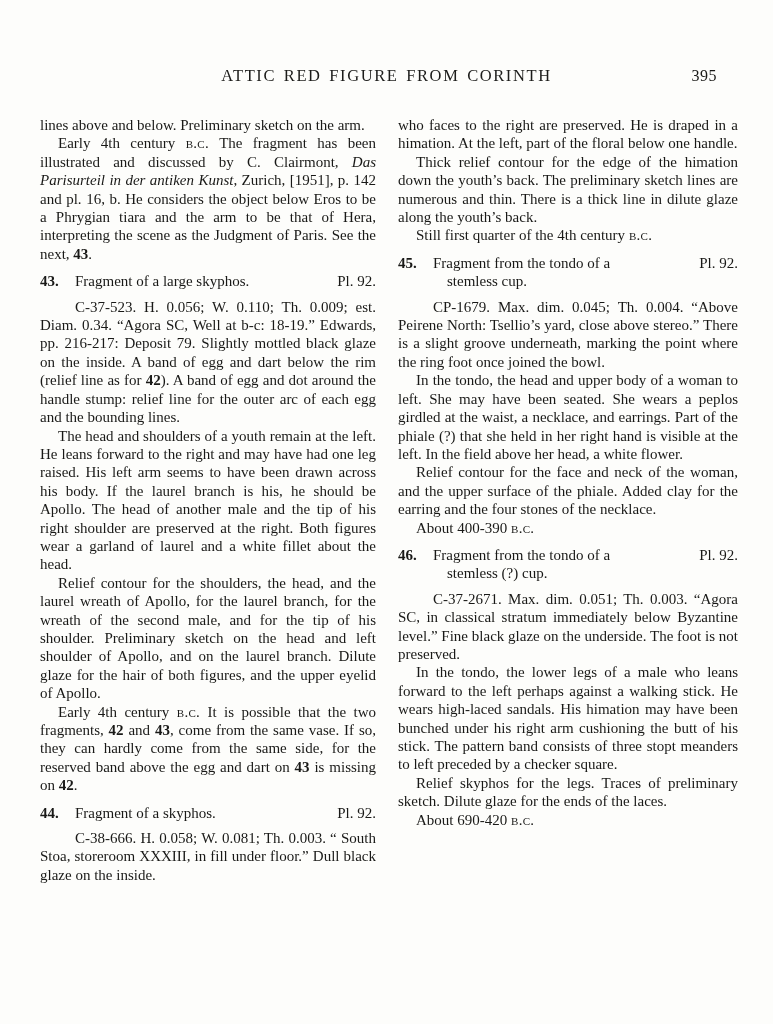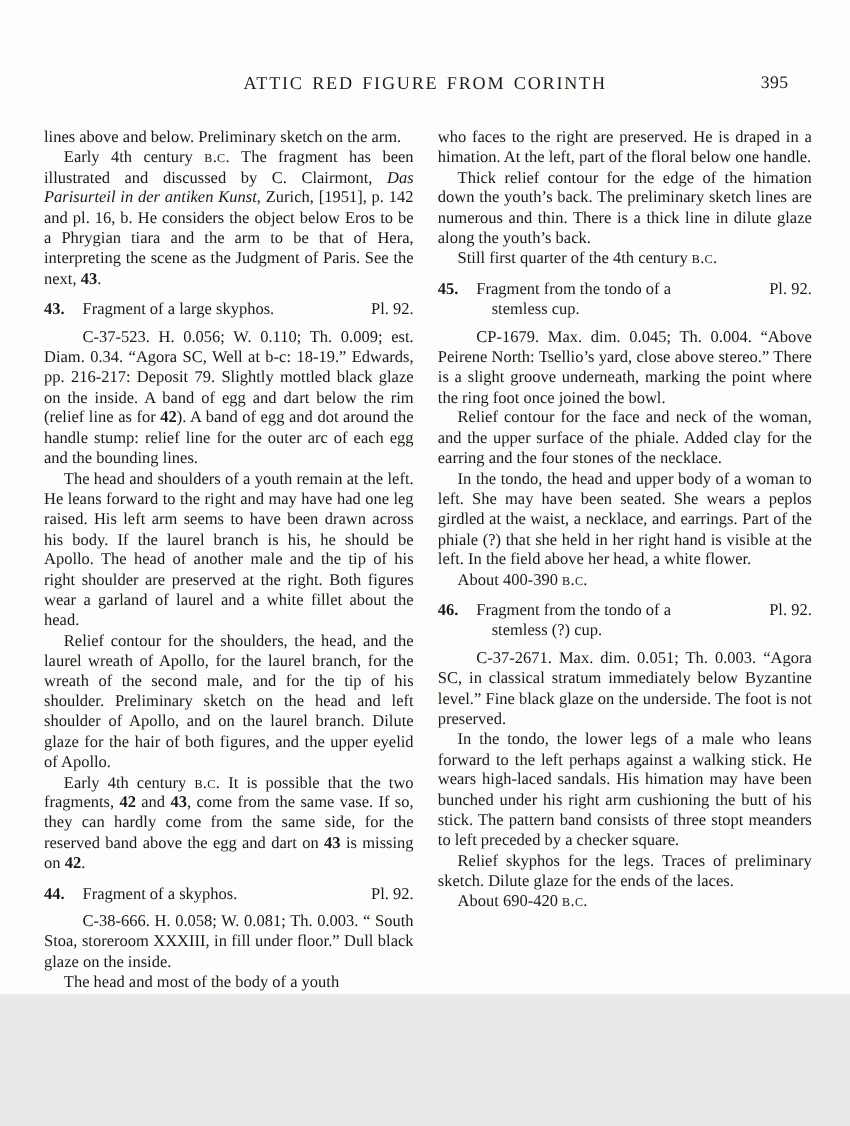--- a/index.html
+++ b/index.html
@@ -1,18 +1,18 @@
 <!DOCTYPE html>
 <html lang="en"><head>
 <meta charset="utf-8">
 <style>
   html,body{margin:0;padding:0;background:#e8e8e8;}
   .page{
     position:relative;
-    width:773px;height:904px;
+    width:773px;height:1024px;
     margin:0 auto;
     background:#fdfdfb;
     color:#191917;
     font-family:"Liberation Serif","DejaVu Serif",serif;
     overflow:hidden;
   }
   .header{position:absolute;top:66px;left:0;width:773px;height:24px;}
   .title{
     position:absolute;left:0;right:0;
     text-align:center;
@@ -79,37 +79,36 @@
       <p class="ind-normal"><span class="">Relief contour for the shoulders, the head, and the laurel wreath of Apollo, for the laurel branch, for the wreath of the second male, and for the tip of his shoulder.  Preliminary sketch on the head and left shoulder of Apollo, and on the laurel branch.  Dilute glaze for the hair of both figures, and the upper eyelid of Apollo.</span></p>
       <p class="ind-normal"><span class="">Early 4th century </span><span class="sc">B.C.</span><span class="">  It is possible that the two fragments, </span><span class="b">42</span><span class=""> and </span><span class="b">43</span><span class="">, come from the same vase.  If so, they can hardly come from the same side, for the reserved band above the egg and dart on </span><span class="b">43</span><span class=""> is missing on </span><span class="b">42</span><span class="">.</span></p>
       <div class="entry-heading">
         <span class="entry-num">44.</span>
         <div class="entry-title">
           <div>Fragment of a skyphos.</div>
         </div>
         <span class="plate">Pl. 92.</span>
       </div>
       <p class="ind-deep"><span class="">C-38-666.  H. 0.058; W. 0.081; Th. 0.003. “ South Stoa, storeroom XXXIII, in fill under floor.”  Dull black glaze on the inside.</span></p>
-      <p class="ind-normal"><span class="">The head and most of the body of a youth</span></p>
     </div>
   <div class="col col-right" id="col-right">
       <p class="ind-none"><span class="">who faces to the right are preserved.  He is draped in a himation.  At the left, part of the floral below one handle.</span></p>
       <p class="ind-normal"><span class="">Thick relief contour for the edge of the himation down the youth’s back.  The preliminary sketch lines are numerous and thin.  There is a thick line in dilute glaze along the youth’s back.</span></p>
       <p class="ind-normal"><span class="">Still first quarter of the 4th century </span><span class="sc">B.C.</span></p>
       <div class="entry-heading">
         <span class="entry-num">45.</span>
         <div class="entry-title">
           <div>Fragment from the tondo of a</div>
           <div class="tl2">stemless cup.</div>
         </div>
         <span class="plate">Pl. 92.</span>
       </div>
       <p class="ind-deep"><span class="">CP-1679.  Max. dim. 0.045; Th. 0.004. “Above Peirene North: Tsellio’s yard, close above stereo.”  There is a slight groove underneath, marking the point where the ring foot once joined the bowl.</span></p>
+      <p class="ind-normal"><span class="">In the tondo, the head and upper body of a woman to left.  She may have been seated. She wears a peplos girdled at the waist, a necklace, and earrings.  Part of the phiale (?) that she held in her right hand is visible at the left.  In the field above her head, a white flower.</span></p>
       <p class="ind-normal"><span class="">Relief contour for the face and neck of the woman, and the upper surface of the phiale. Added clay for the earring and the four stones of the necklace.</span></p>
-      <p class="ind-normal"><span class="">In the tondo, the head and upper body of a woman to left.  She may have been seated. She wears a peplos girdled at the waist, a necklace, and earrings.  Part of the phiale (?) that she held in her right hand is visible at the left.  In the field above her head, a white flower.</span></p>
       <p class="ind-normal"><span class="">About 400-390 </span><span class="sc">B.C.</span></p>
       <div class="entry-heading">
         <span class="entry-num">46.</span>
         <div class="entry-title">
           <div>Fragment from the tondo of a</div>
           <div class="tl2">stemless (?) cup.</div>
         </div>
         <span class="plate">Pl. 92.</span>
       </div>
       <p class="ind-deep"><span class="">C-37-2671.  Max. dim. 0.051; Th. 0.003. “Agora SC, in classical stratum immediately below Byzantine level.”  Fine black glaze on the underside.  The foot is not preserved.</span></p>

